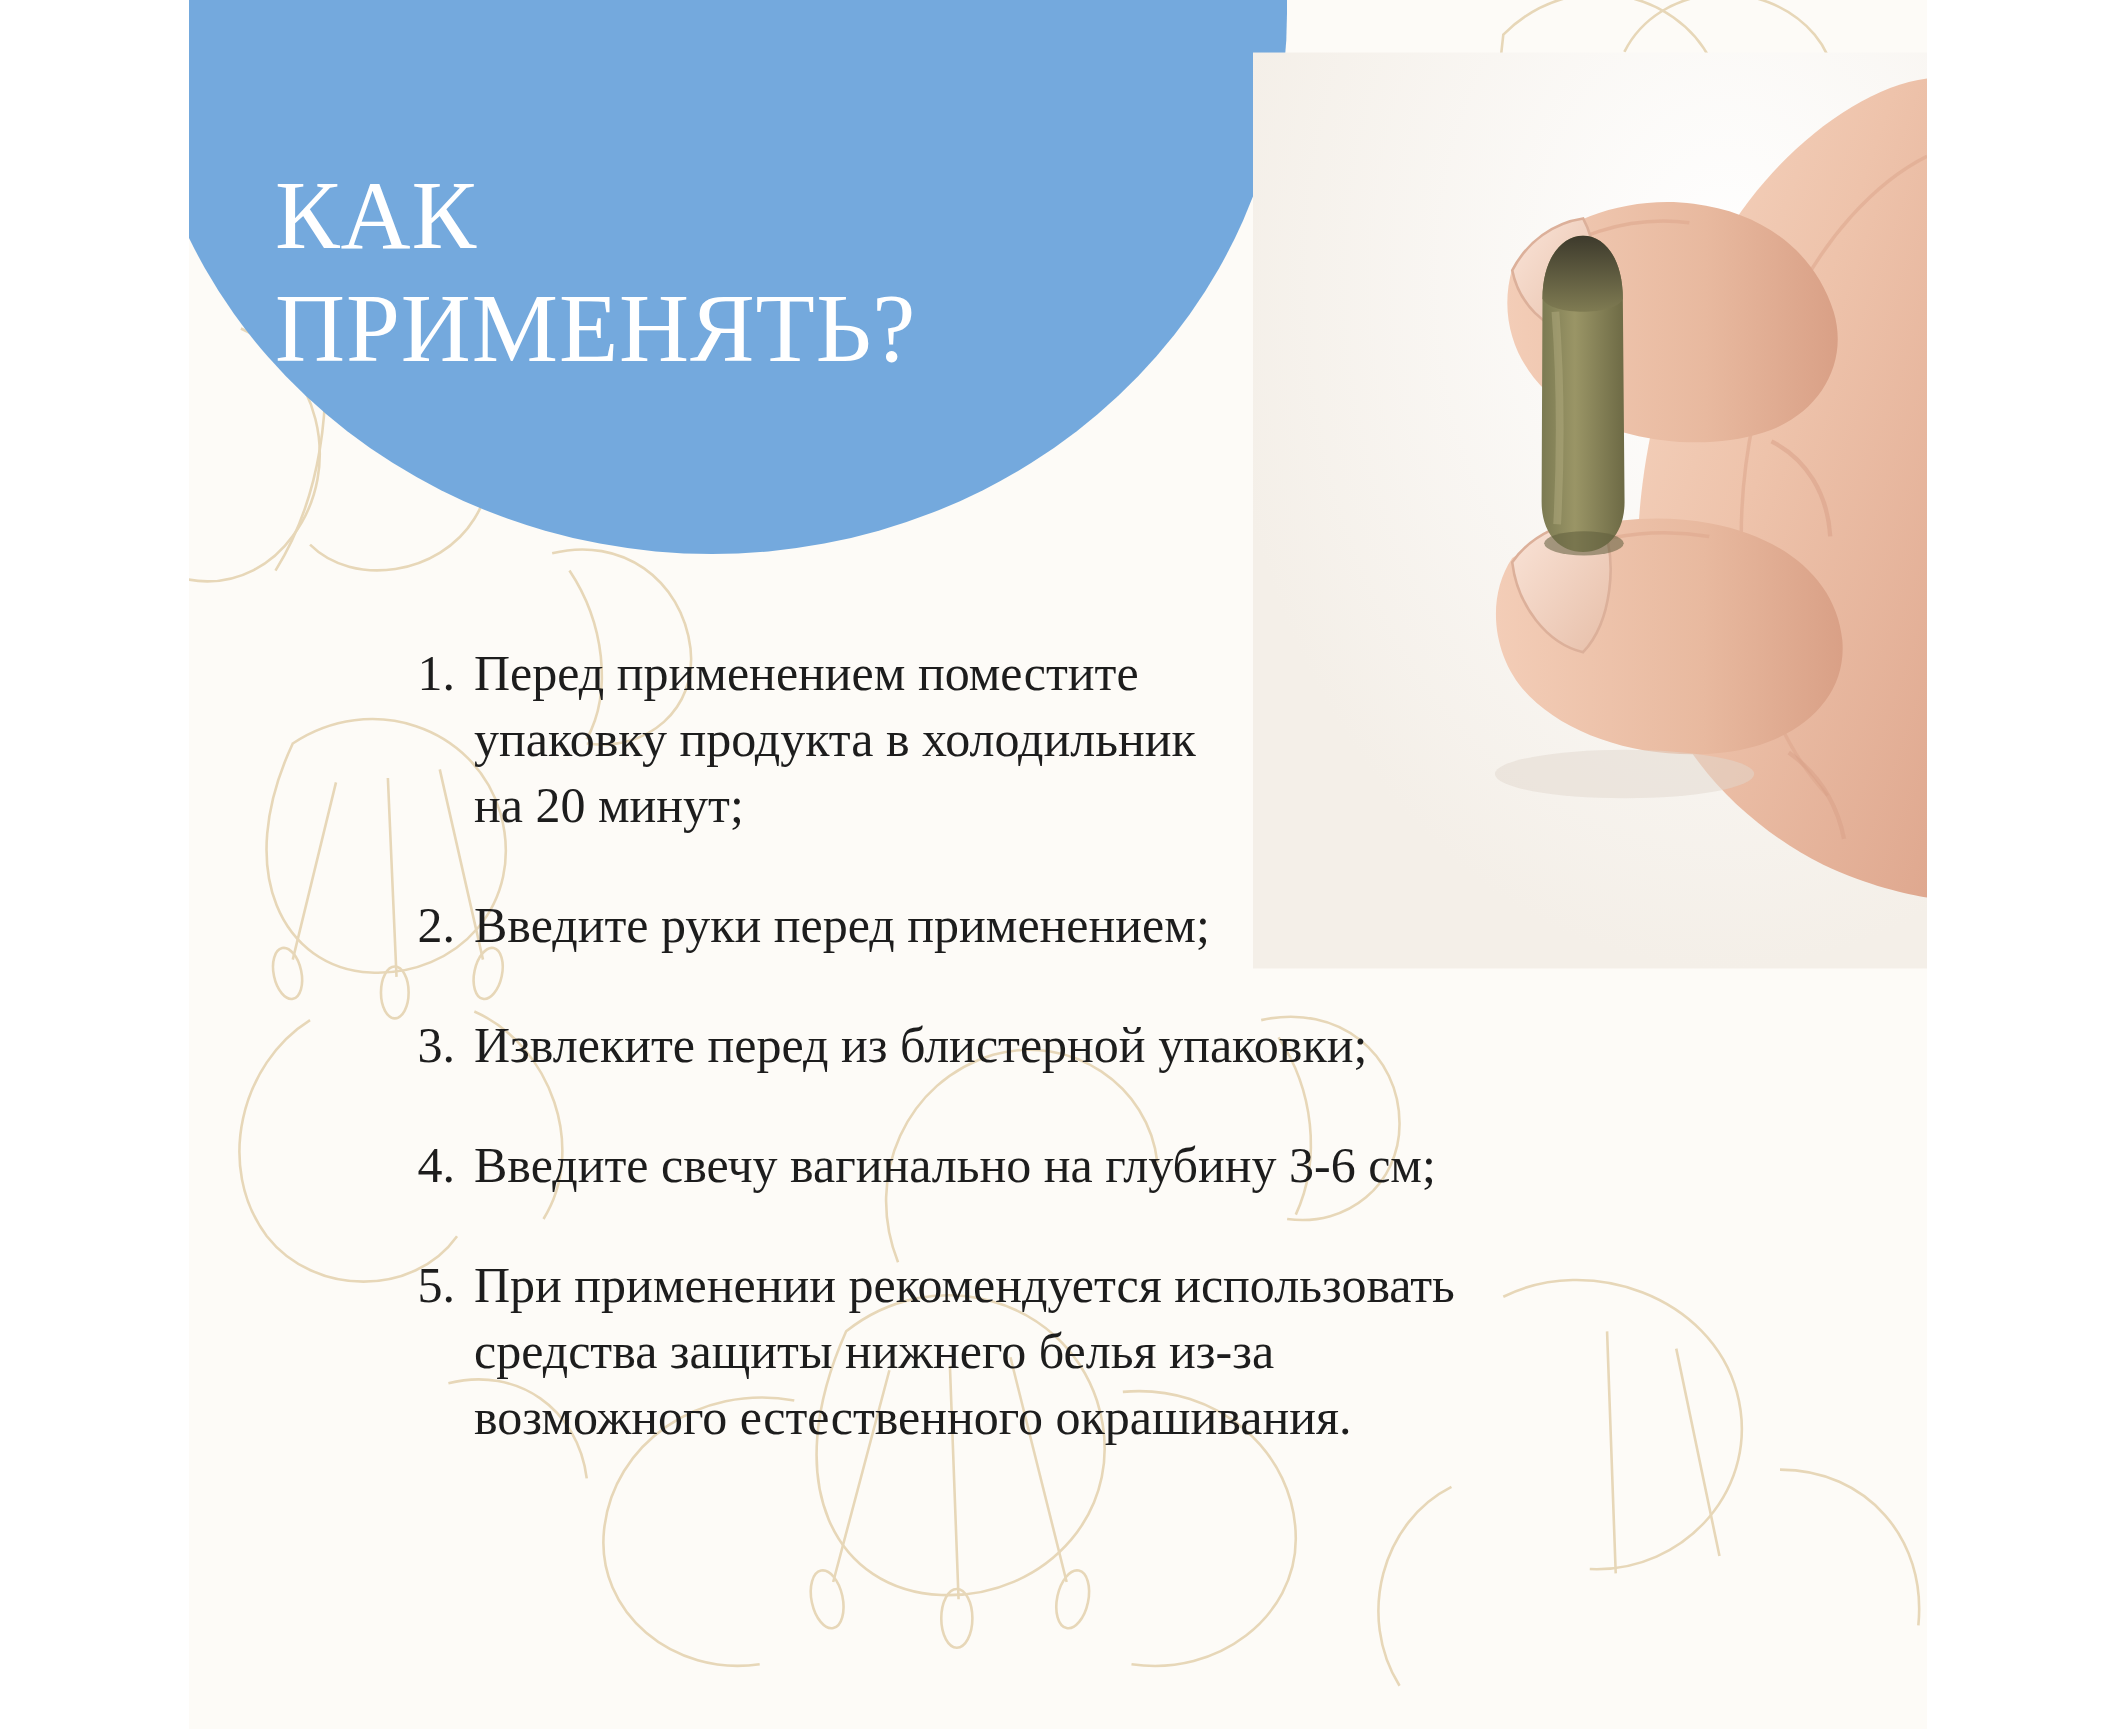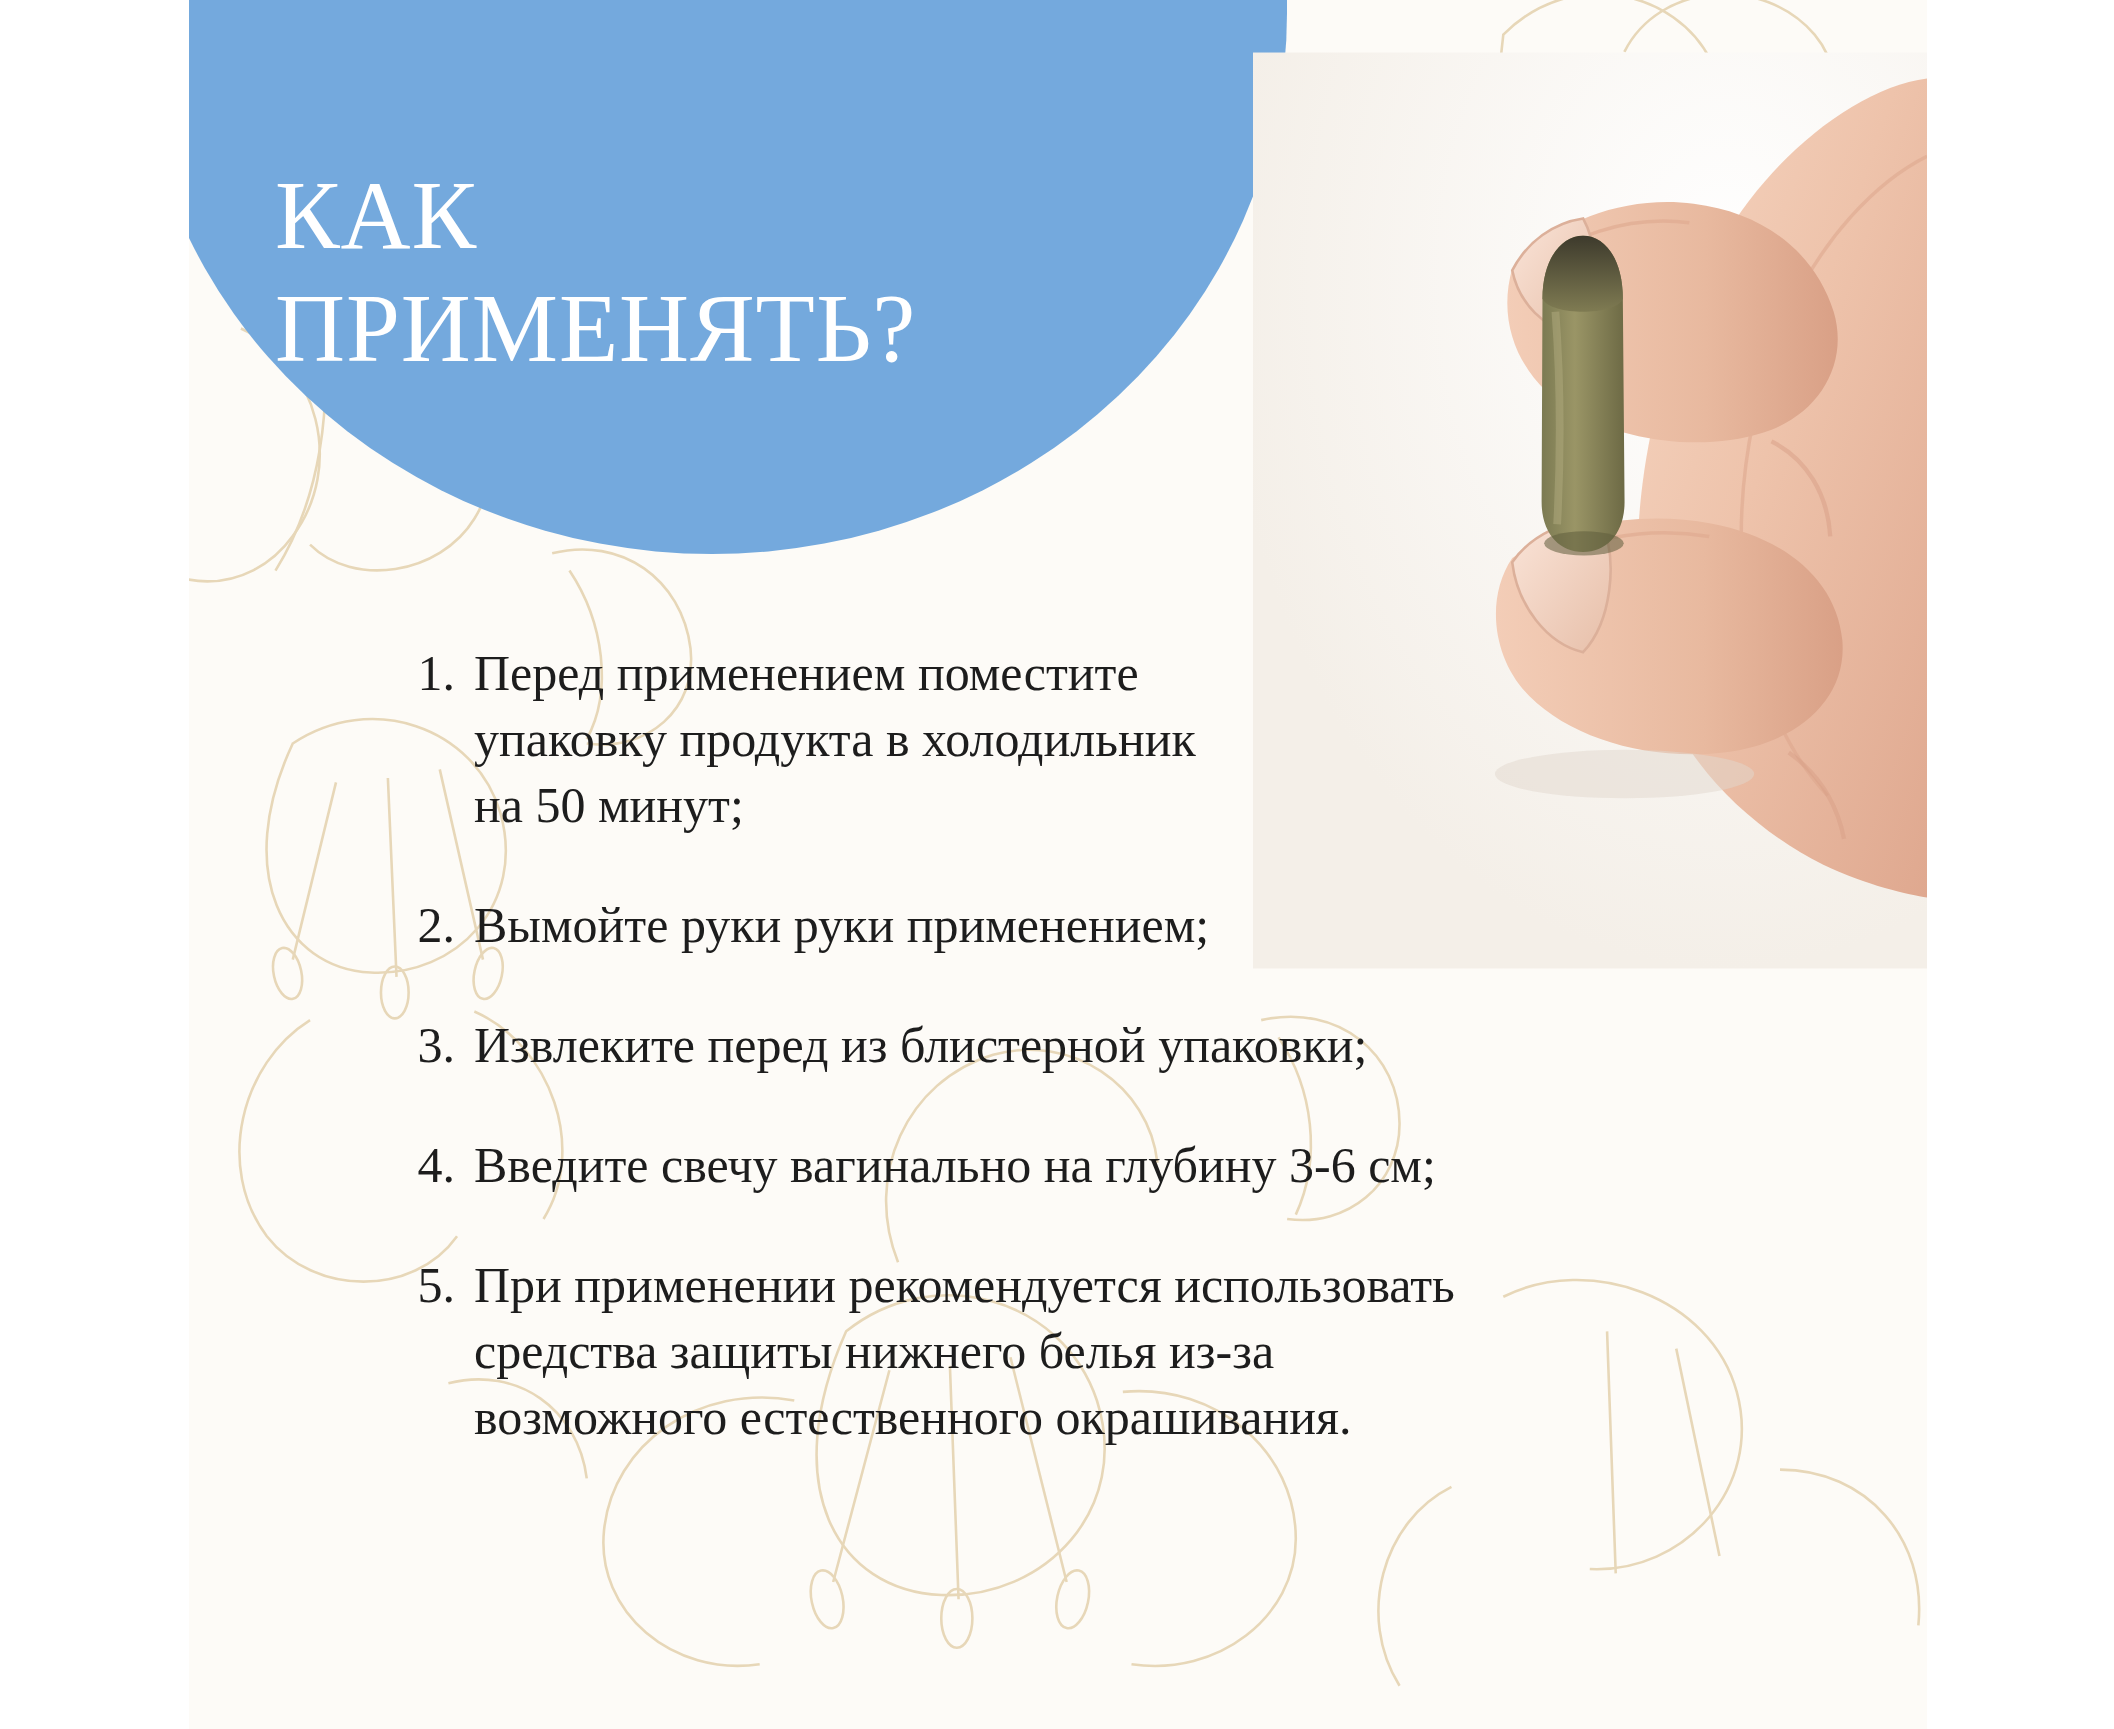--- a/index.html
+++ b/index.html
@@ -217,25 +217,25 @@
     <ellipse cx="383" cy="568" rx="46" ry="14" fill="#5e5c3c" opacity="0.55"></ellipse>
 
     <ellipse cx="430" cy="835" rx="150" ry="28" fill="#e2d8cd" opacity="0.5"></ellipse>
   </svg>
 
   <ul id="steps">
     <li class="step">
       <span class="step-num">1.</span>
       <span class="step-text">Перед применением поместите
 упаковку продукта в холодильник
-на 50 минут;</span>
+на 20 минут;</span>
     </li>
     <li class="step">
       <span class="step-num">2.</span>
-      <span class="step-text">Вымойте руки руки применением;</span>
+      <span class="step-text">Введите руки перед применением;</span>
     </li>
     <li class="step">
       <span class="step-num">3.</span>
       <span class="step-text">Извлеките перед из блистерной упаковки;</span>
     </li>
     <li class="step">
       <span class="step-num">4.</span>
       <span class="step-text">Введите свечу вагинально на глубину 3-6 см;</span>
     </li>
     <li class="step">

